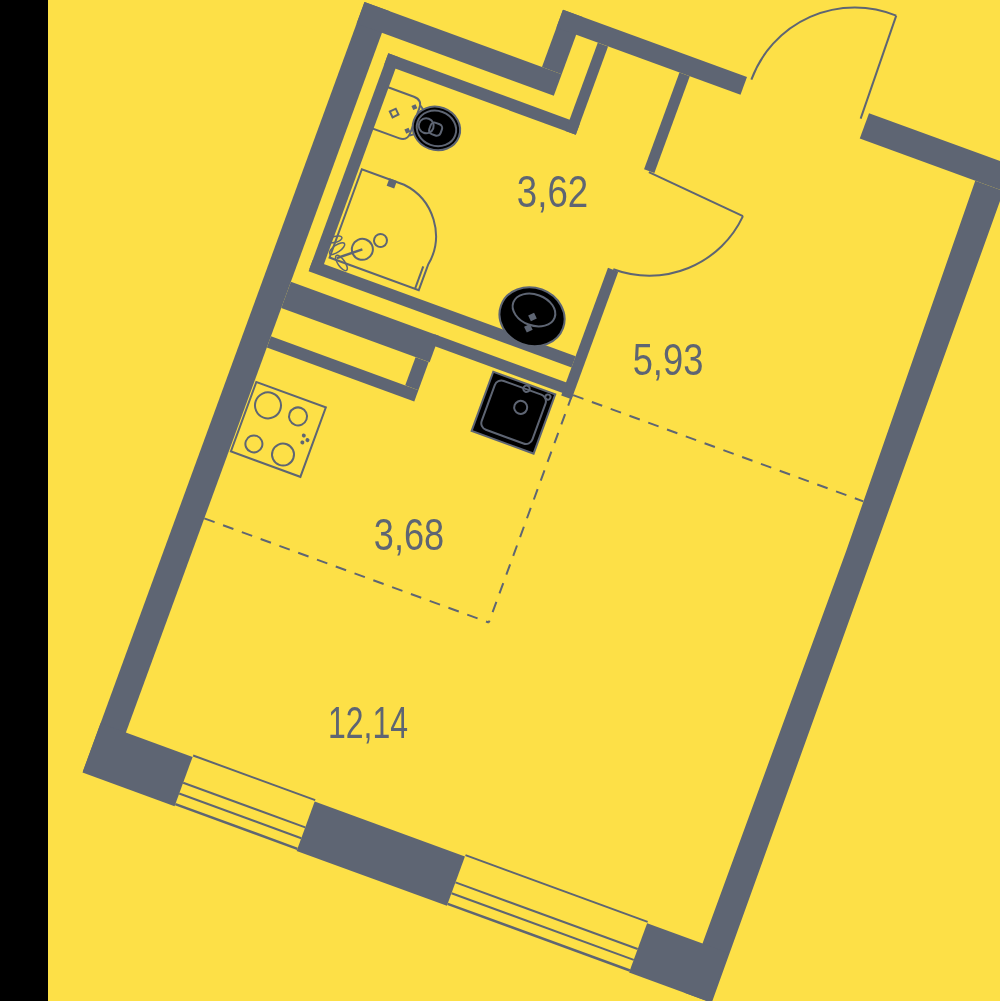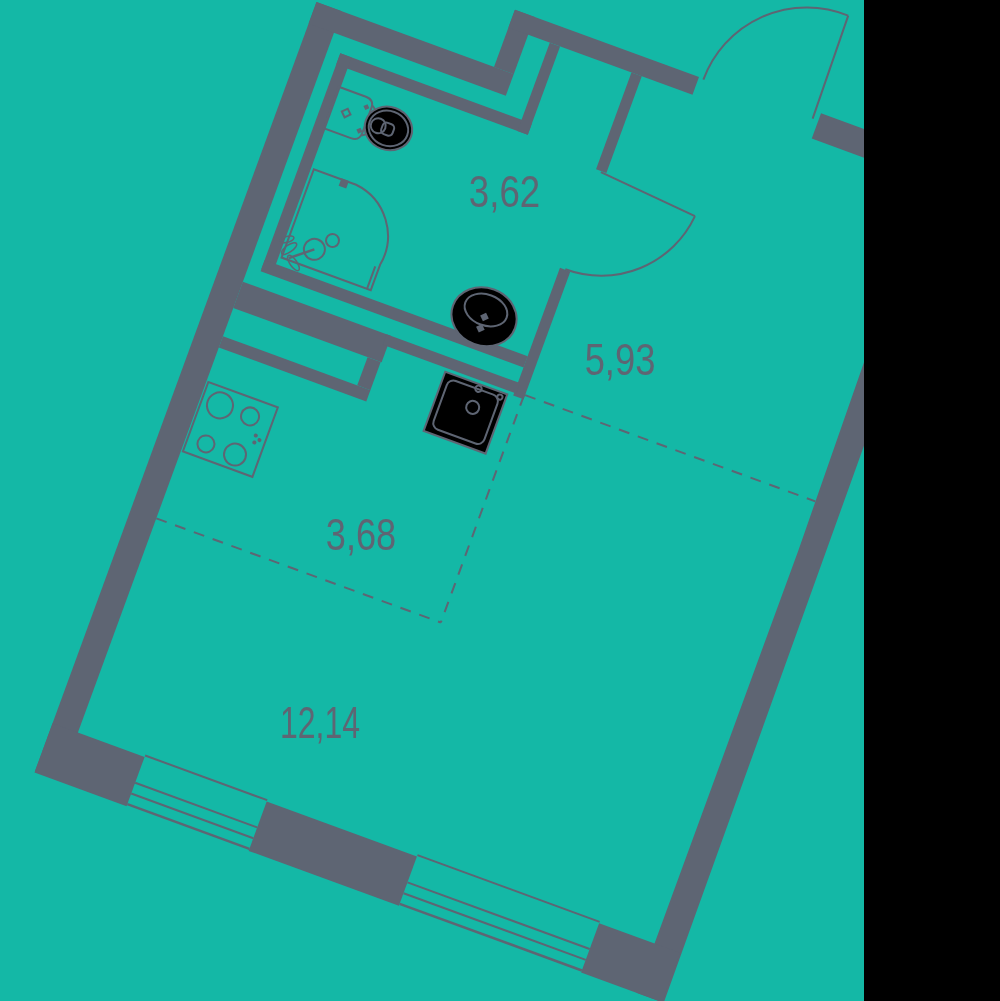--- a/index.html
+++ b/index.html
@@ -1,16 +1,16 @@
 <!DOCTYPE html>
 <html><head>
 <meta charset="utf-8">
 <style>
   html,body{margin:0;padding:0;background:#000;}
-  #wrap{position:relative;width:864px;height:1001px;background:#14b8a6;overflow:hidden;}
+  #wrap{position:relative;width:952px;height:1001px;background:#fde047;overflow:hidden;margin-left:48px;}
   svg{position:absolute;left:0;top:0;}
   text{font-family:"Liberation Sans",sans-serif;fill:#5e6573;}
 </style>
 </head>
 <body>
 <div id="wrap">
 <svg width="1000" height="1001" viewBox="0 0 1000 1001">
   <g transform="translate(316.5,2) rotate(20.1)" fill="#5e6573" stroke="none">
 
     <rect x="0" y="0" width="27" height="819"></rect>

